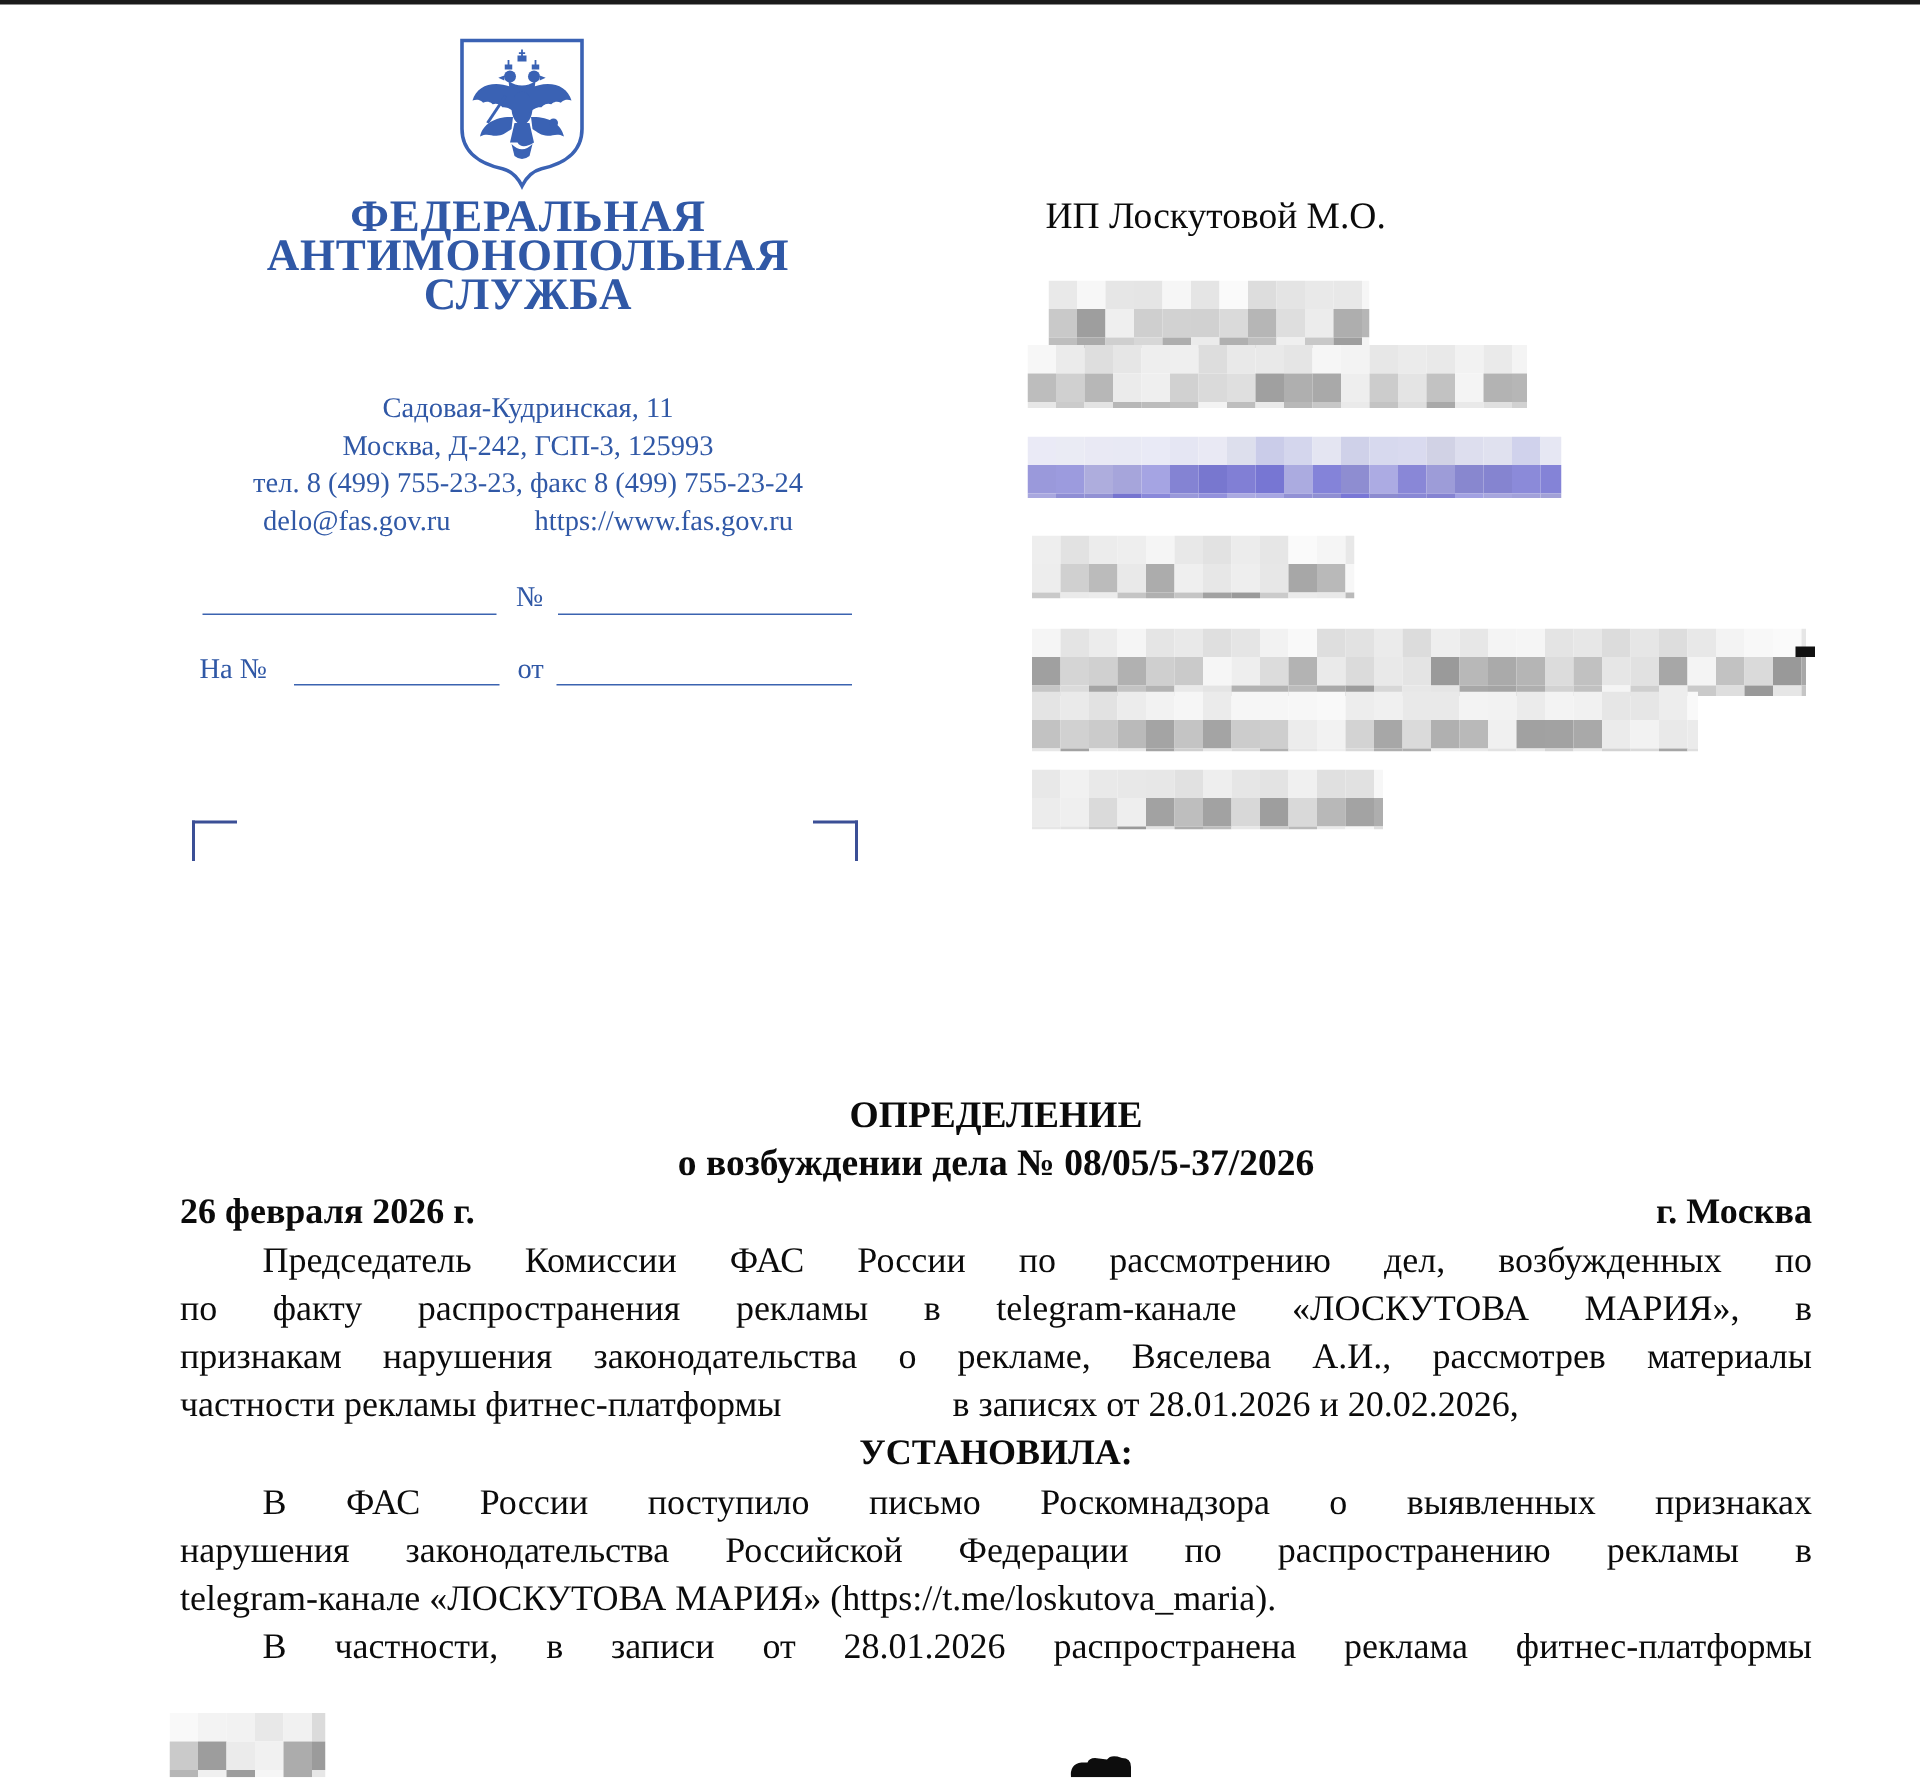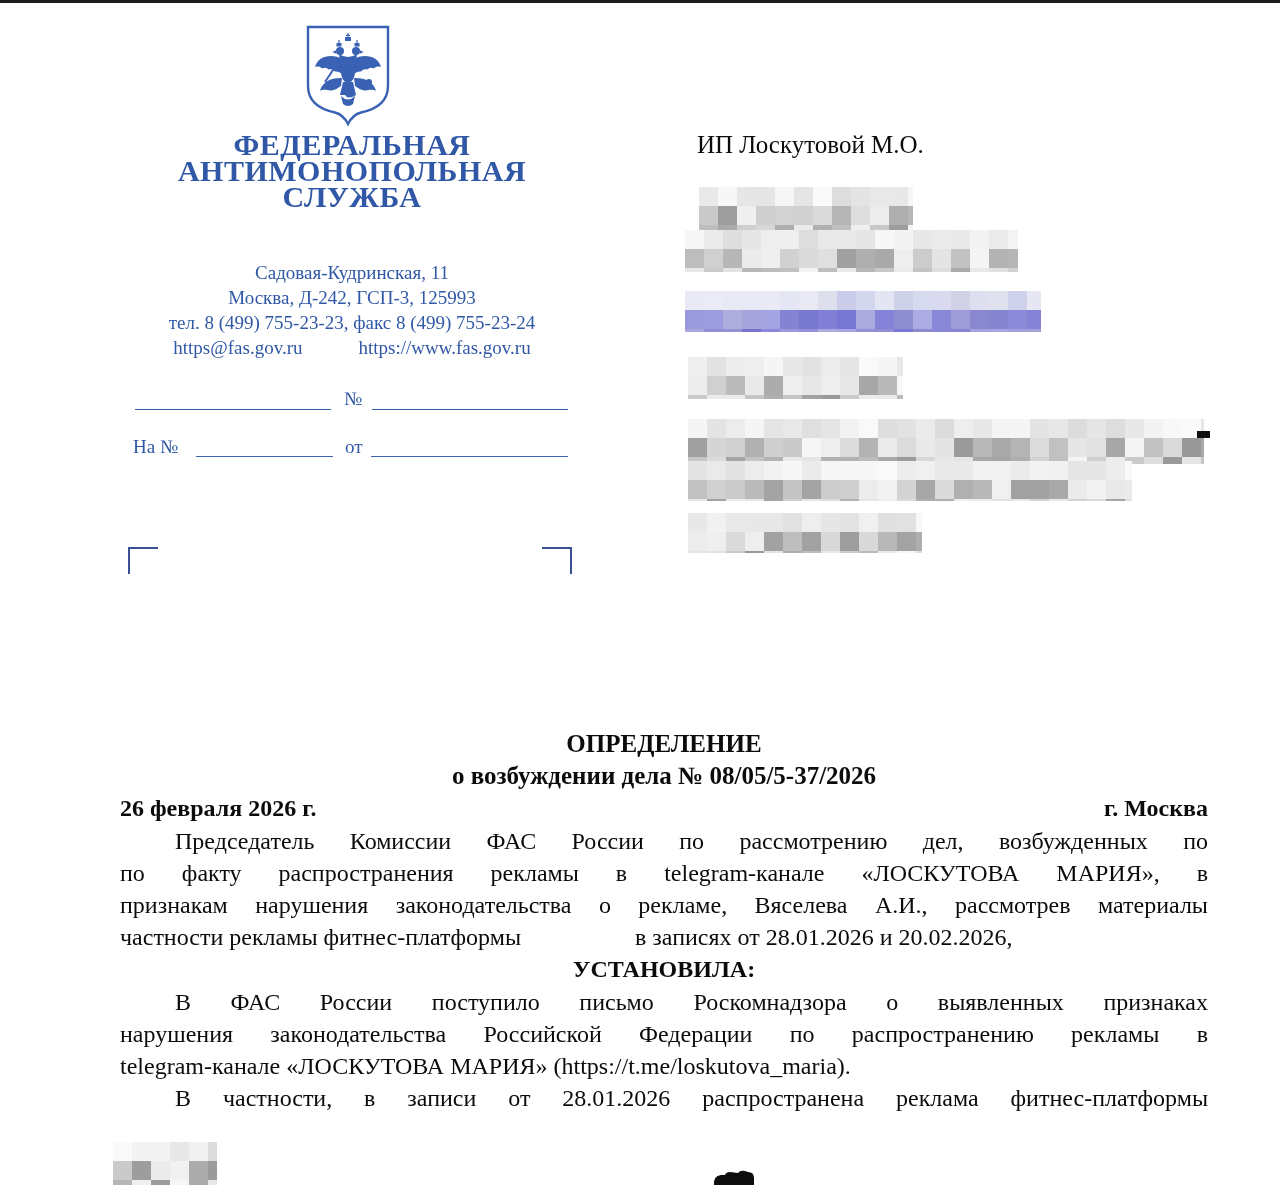--- a/index.html
+++ b/index.html
@@ -81,21 +81,21 @@
     <div class="org-line blue">ФЕДЕРАЛЬНАЯ</div>
     <div class="org-line blue">АНТИМОНОПОЛЬНАЯ</div>
     <div class="org-line blue">СЛУЖБА</div>
   </div>
 
   <div id="addr-block" class="blue">
     <div>Садовая-Кудринская, 11</div>
     <div>Москва, Д-242, ГСП-3, 125993</div>
     <div>тел. 8 (499) 755-23-23, факс 8 (499) 755-23-24</div>
     <div id="email-row">
-      <span>https@fas.gov.ru</span>
+      <span>delo@fas.gov.ru</span>
       <span>https://www.fas.gov.ru</span>
     </div>
   </div>
 
   <div class="u-line" style="left:135px;top:409px;width:196px;"></div>
   <span class="ref-label" style="left:344px;top:388px;">№</span>
   <div class="u-line" style="left:372px;top:409px;width:196px;"></div>
 
   <span class="ref-label" style="left:133px;top:436px;">На №</span>
   <div class="u-line" style="left:196px;top:456px;width:137px;"></div>

